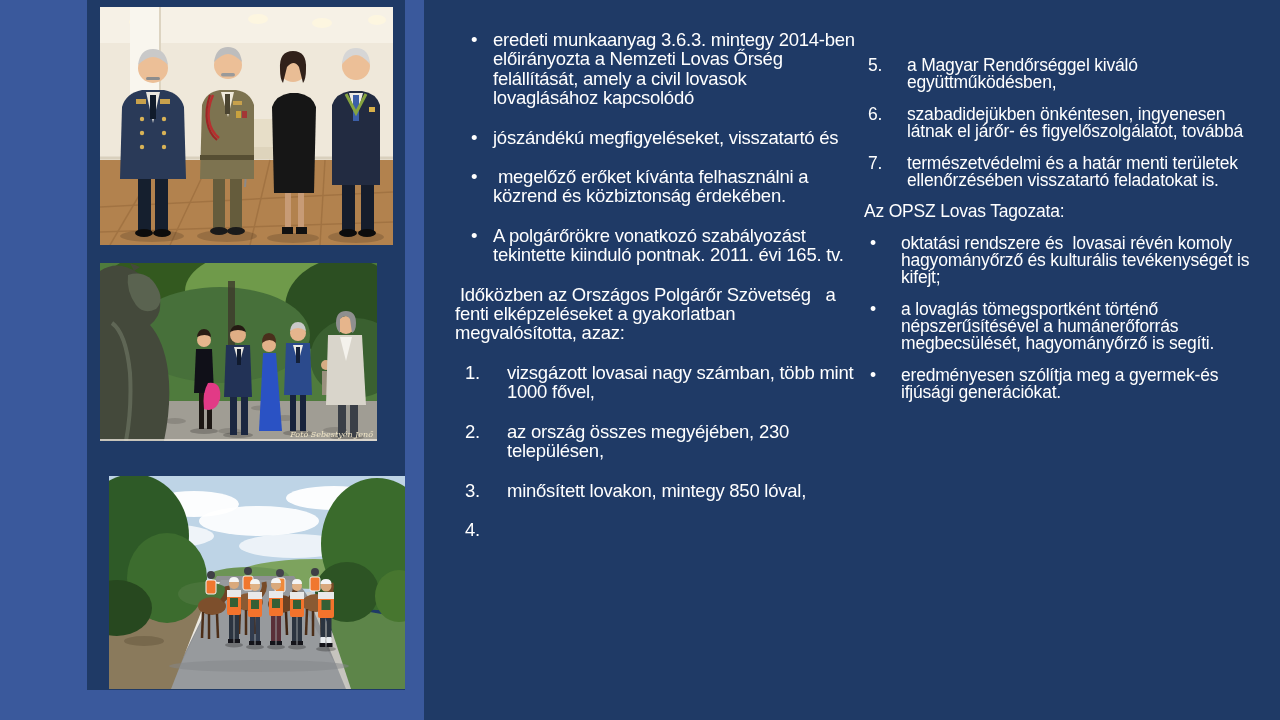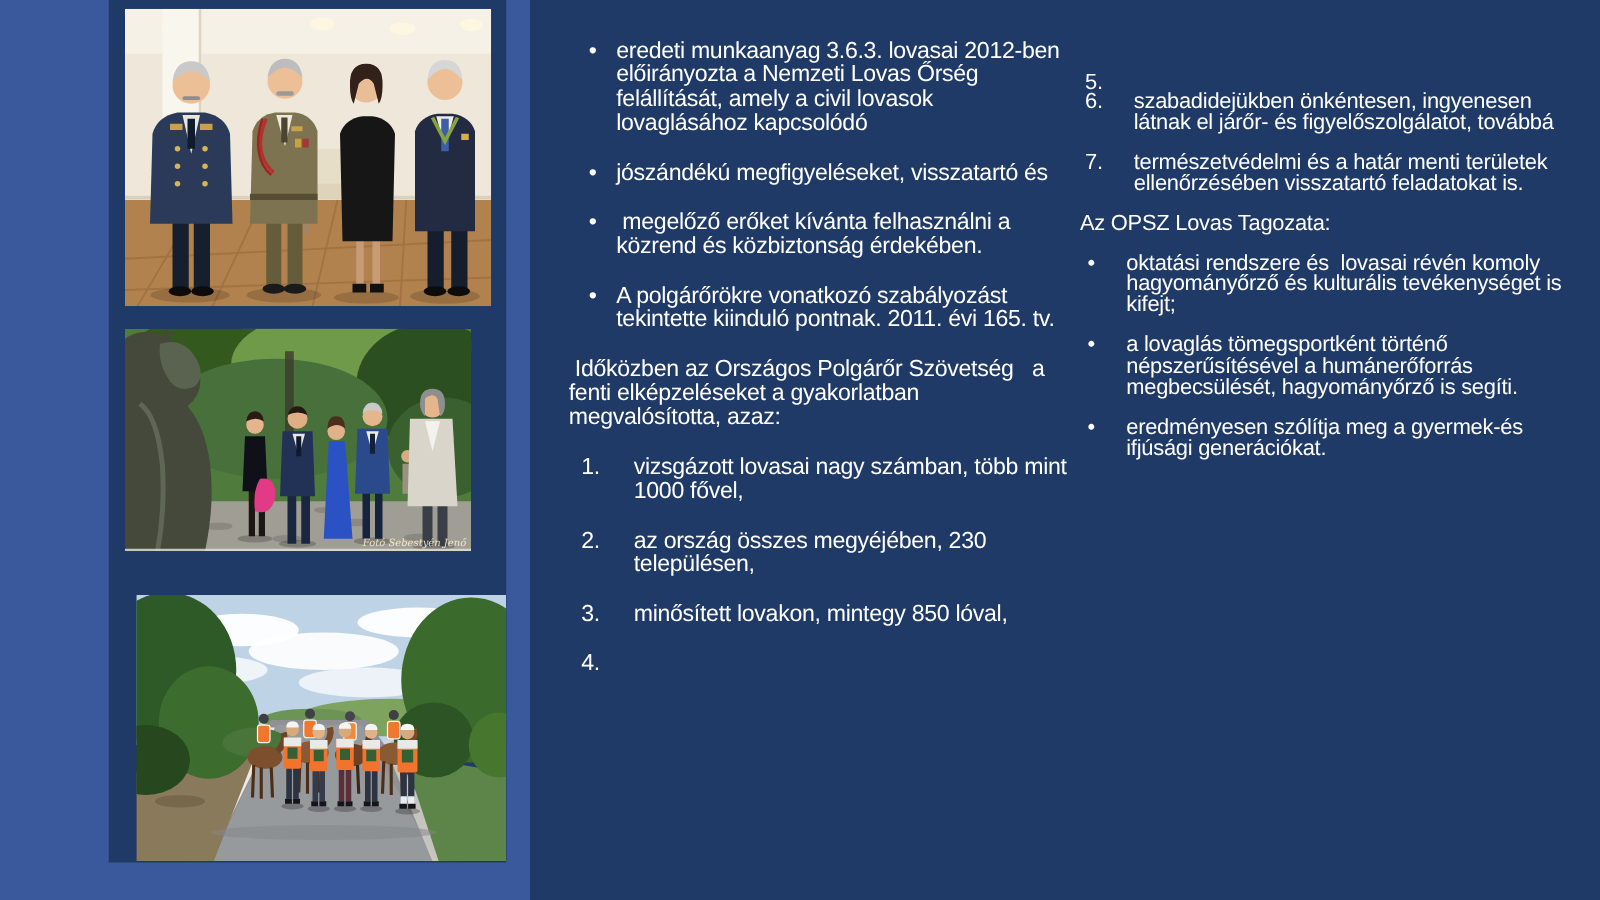--- a/index.html
+++ b/index.html
@@ -345,33 +345,33 @@
           <rect x="-4.5" y="121" width="9" height="10" fill="#355f35"></rect>
           <circle cx="0" cy="107" r="5.5" fill="#d9a97c"></circle>
           <path d="M-5.5,105 Q-5.5,100 0,100 Q5.5,100 5.5,105 Z" fill="#f4f4f4"></path>
         </g>
       </g>
       <ellipse cx="150" cy="190" rx="90" ry="6" fill="#83868a" opacity="0.5"></ellipse>
     </svg>
   </figure>
 
   <div class="col col-mid">
-      <div class="item bullet"><span class="marker">•</span><span class="txt"><span>eredeti </span><span class="b">munkaanyag 3.6.3</span><span>. lovasai </span><span class="b">2012</span><span>-ben előirányozta a </span><span class="b">Nemzeti Lovas Őrség</span><span> felállítását, amely a civil lovasok lovaglásához kapcsolódó</span></span></div>
+      <div class="item bullet"><span class="marker">•</span><span class="txt"><span>eredeti </span><span class="b">munkaanyag 3.6.3</span><span>. mintegy </span><span class="b">2014</span><span>-ben előirányozta a </span><span class="b">Nemzeti Lovas Őrség</span><span> felállítását, amely a civil lovasok lovaglásához kapcsolódó</span></span></div>
       <div class="item bullet"><span class="marker">•</span><span class="txt"><span class="b">jószándékú megfigyeléseket</span><span>, visszatartó és</span></span></div>
       <div class="item bullet"><span class="marker">•</span><span class="txt"><span> </span><span class="b">megelőző erőket kívánta felhasználni</span><span> a közrend és közbiztonság érdekében.</span></span></div>
       <div class="item bullet"><span class="marker">•</span><span class="txt"><span>A polgárőrökre vonatkozó szabályozást tekintette kiinduló pontnak. 2011. évi 165. tv.</span></span></div>
       <div class="item para"><span class="txt"><span> Időközben az Országos Polgárőr Szövetség   a fenti elképzeléseket a gyakorlatban megvalósította, azaz:</span></span></div>
       <div class="item number"><span class="marker">1.</span><span class="txt"><span class="b">vizsgázott lovasai</span><span> nagy számban, </span><span class="b">több mint 1000</span><span> fővel,</span></span></div>
       <div class="item number"><span class="marker">2.</span><span class="txt"><span>az ország összes megyéjében, </span><span class="b">230 településen,</span></span></div>
       <div class="item number"><span class="marker b">3.</span><span class="txt"><span class="b">minősített lovakon</span><span>, mintegy </span><span class="b">850 lóval</span><span>,</span></span></div>
       <div class="item number"><span class="marker b">4.</span></div>
     </div>
 
   <div class="col col-right">
-      <div class="item number"><span class="marker">5.</span></div>
+      <div class="item number"><span class="marker">5.</span><span class="txt"><span>a </span><span class="b">Magyar Rendőrséggel</span><span> kiváló együttműködésben,</span></span></div>
       <div class="item number"><span class="marker">6.</span><span class="txt"><span>szabadidejükben </span><span class="b">önkéntesen, ingyenesen</span><span> látnak el </span><span class="b">járőr- és figyelőszolgálatot</span><span>, továbbá</span></span></div>
       <div class="item number"><span class="marker b">7.</span><span class="txt"><span class="b">természetvédelmi</span><span> és a határ menti területek ellenőrzésében </span><span class="b">visszatartó feladatokat</span><span> is.</span></span></div>
       <div class="item heading"><span class="txt"><span>Az OPSZ Lovas Tagozata:</span></span></div>
       <div class="item bullet"><span class="marker">•</span><span class="txt"><span>oktatási rendszere és  lovasai révén komoly hagyományőrző és kulturális tevékenységet is kifejt;</span></span></div>
       <div class="item bullet"><span class="marker">•</span><span class="txt"><span>a lovaglás </span><span class="b">tömegsportként</span><span> történő népszerűsítésével a </span><span class="b">humánerőforrás megbecsülését</span><span>, </span><span class="b">hagyományőrző</span><span> is segíti.</span></span></div>
       <div class="item bullet"><span class="marker">•</span><span class="txt"><span class="b">eredményesen</span><span> szólítja meg a </span><span class="b">gyermek</span><span>-és </span><span class="b">ifjúsági</span><span> generációkat.</span></span></div>
     </div>
 </div>
 
 </body></html>

